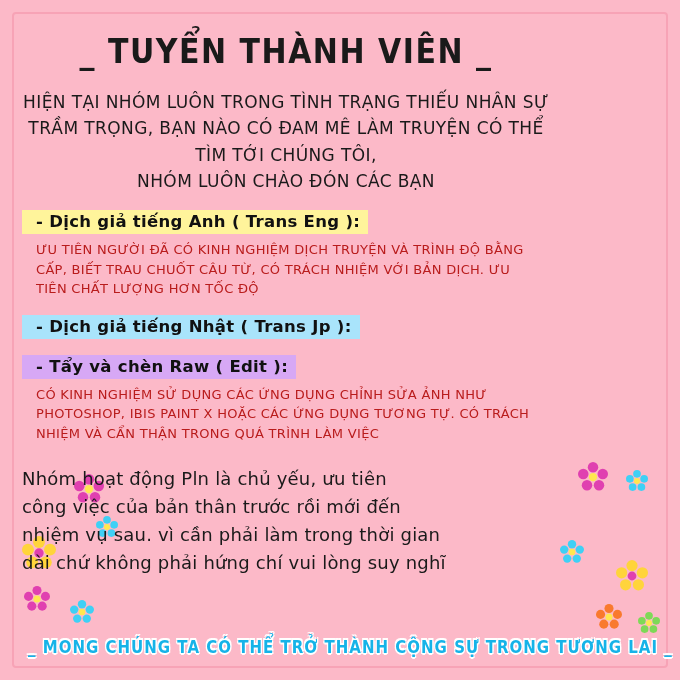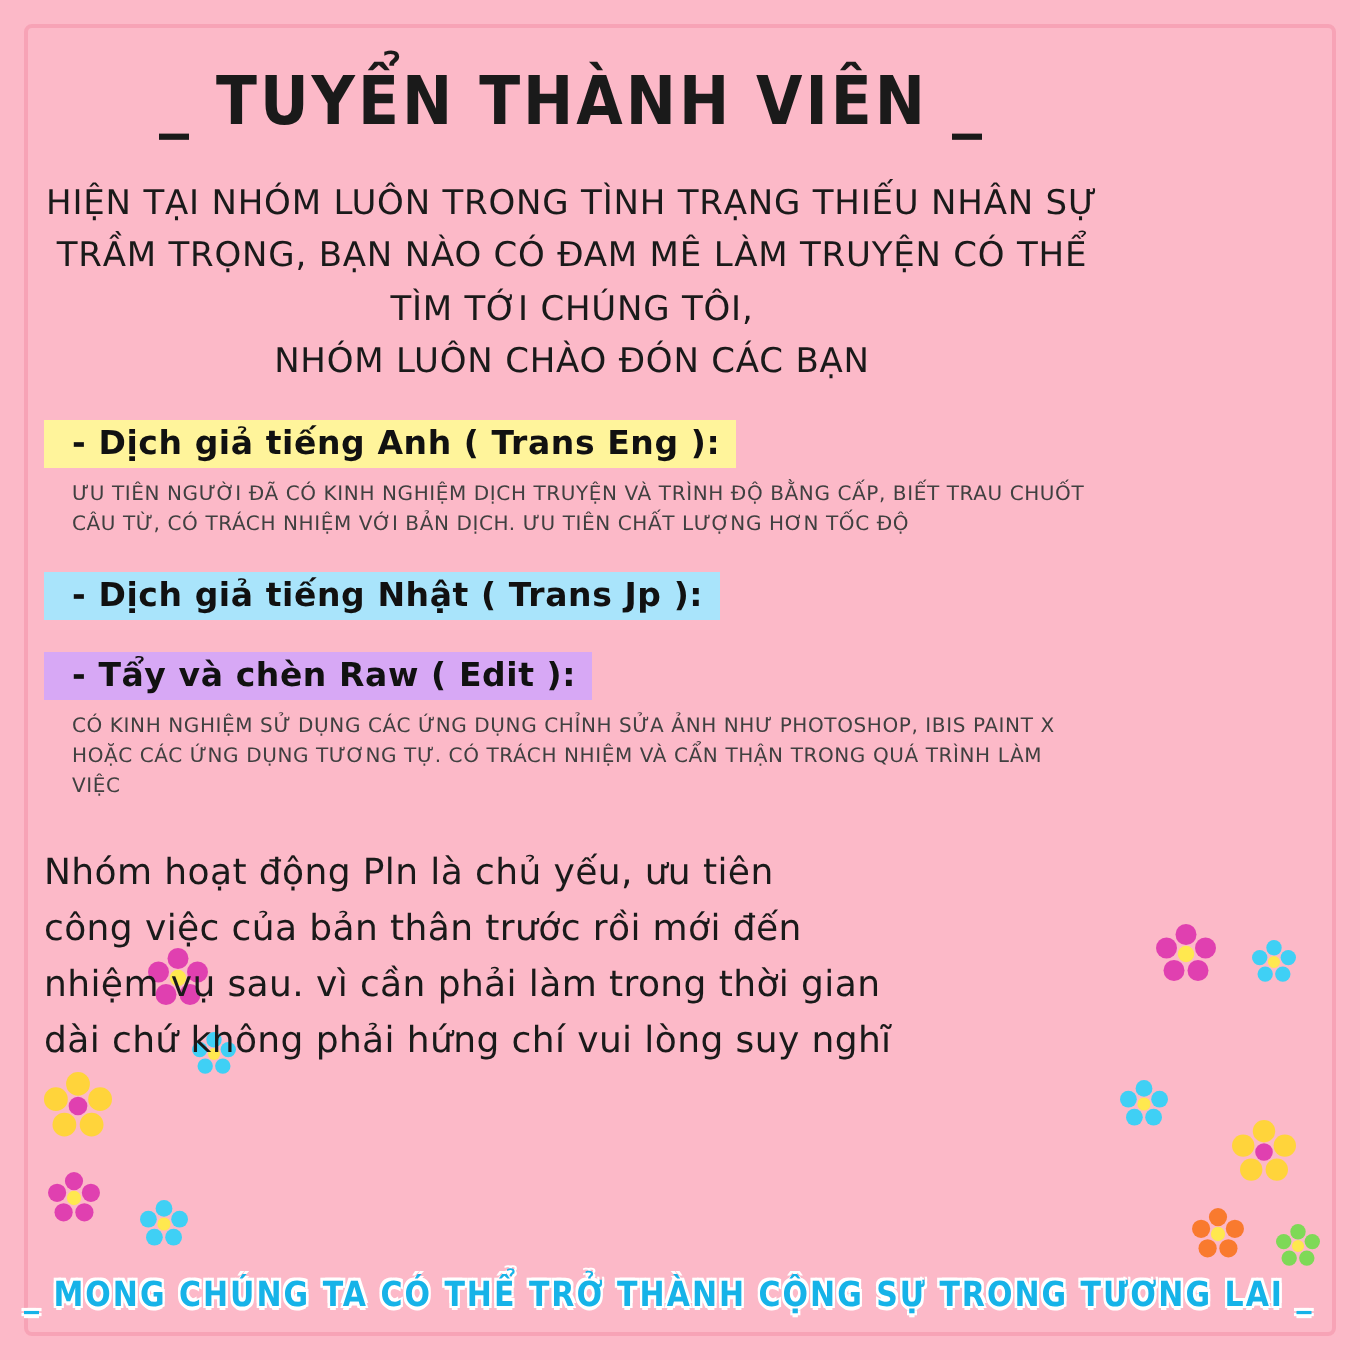--- a/index.html
+++ b/index.html
@@ -65,41 +65,41 @@
     font-weight: bold;
     color: #111;
     padding: 2px 8px 3px 14px;
     letter-spacing: 0.3px;
   }
   .sec-head.eng { background: #fff49b; }
   .sec-head.jp  { background: #a9e4fb; }
   .sec-head.edit{ background: #d7a8f5; }
   .sec-body {
     margin-top: 6px;
-    color: #404040;
-    font-size: 10px;
+    color: #b91c1c;
+    font-size: 13px;
     line-height: 1.5;
     letter-spacing: 0.3px;
     padding-left: 14px;
     padding-right: 6px;
   }
   .closing {
     margin-top: 22px;
     text-align: left;
     color: #1a1a1a;
     font-size: 18px;
     line-height: 1.55;
     letter-spacing: 0.2px;
     font-weight: 500;
     position: relative;
     z-index: 6;
   }
   .footer {
     position: absolute;
-    left: 0;
+    left: 16px;
     right: 0;
     bottom: 24px;
     text-align: right;
     z-index: 7;
     padding-left: 12px;
   }
   .footer-text {
     display: inline-block;
     color: #16b3e8;
     font-weight: bold;

